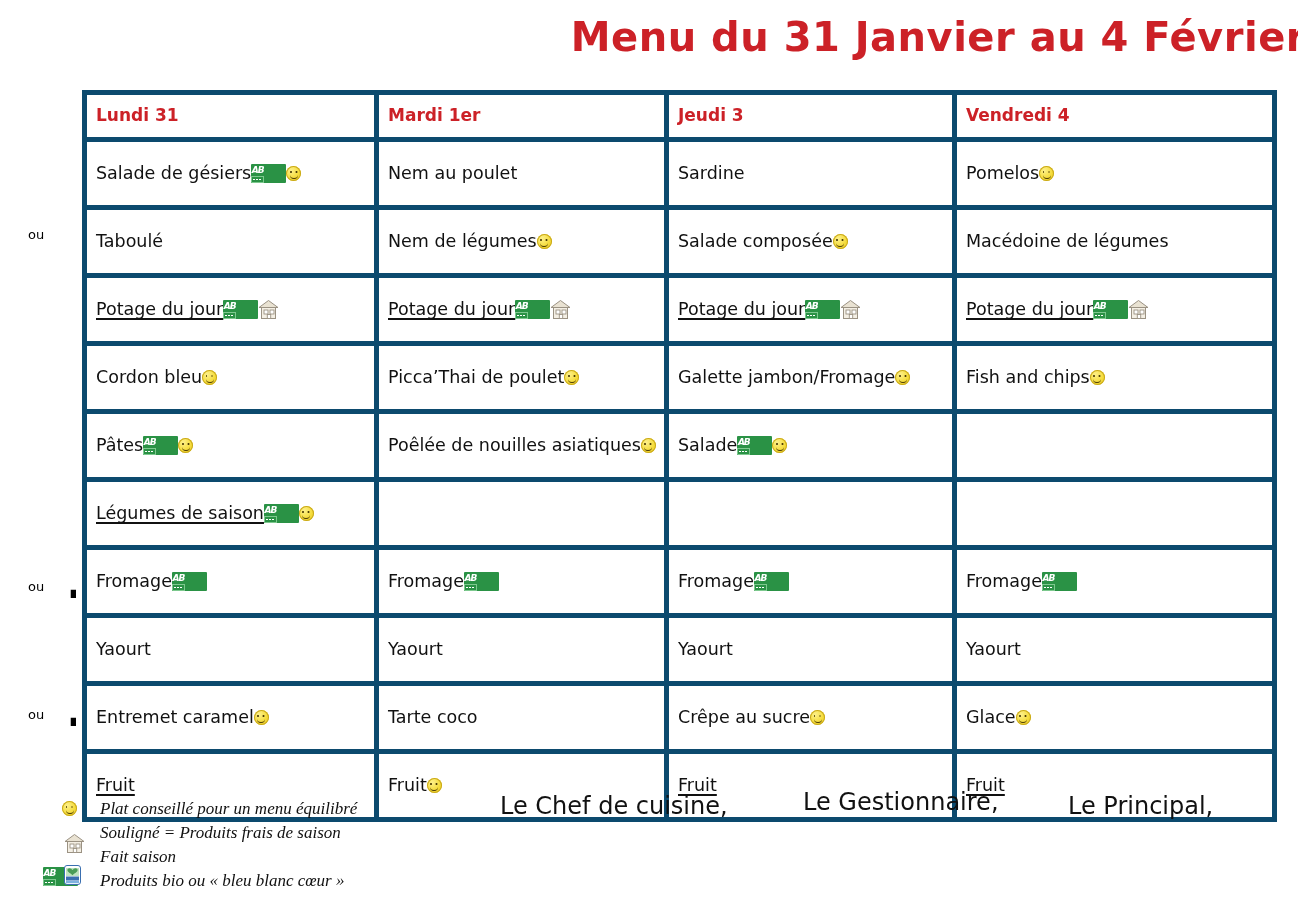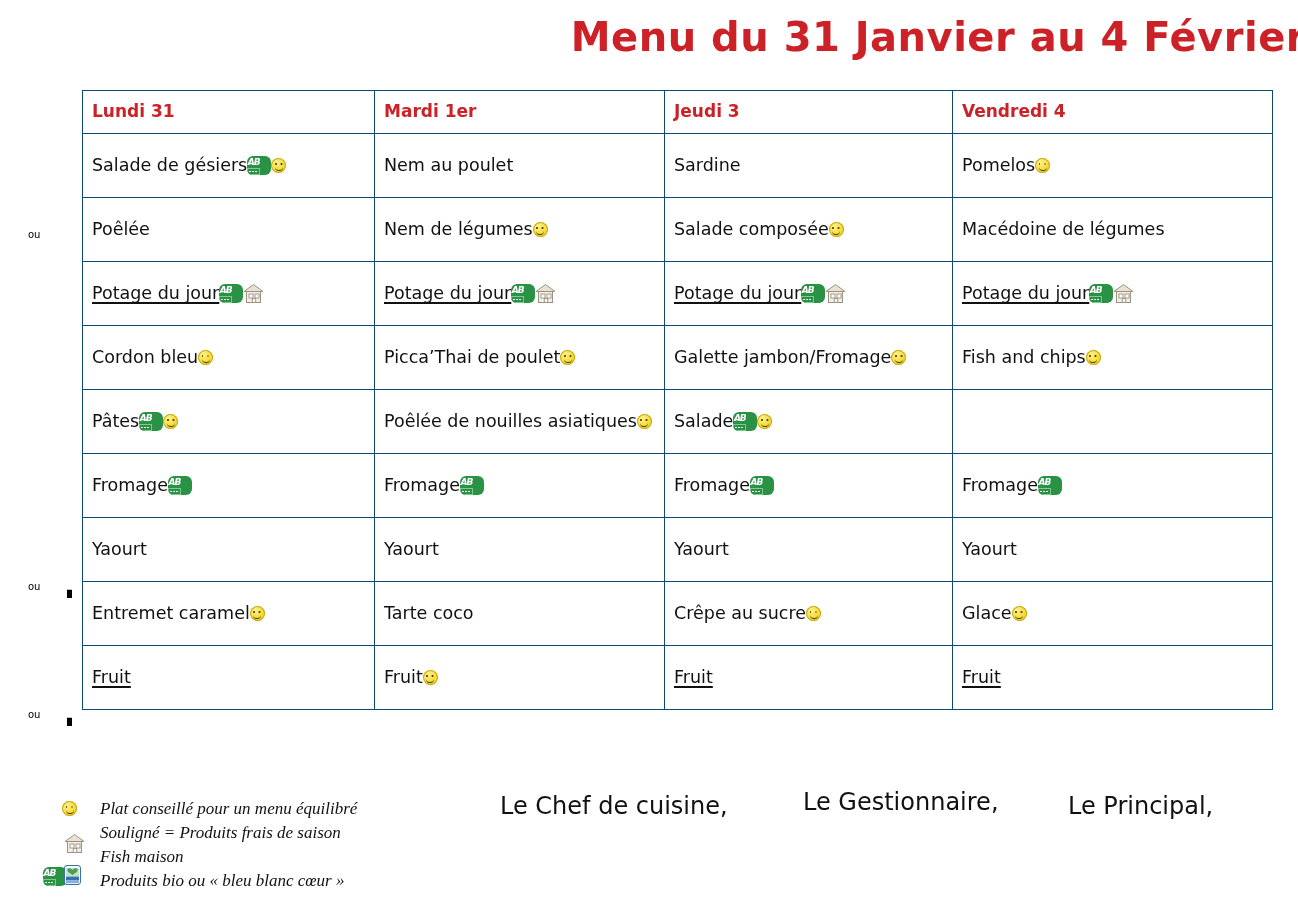--- a/index.html
+++ b/index.html
@@ -41,21 +41,21 @@
     border-collapse: collapse;
     table-layout: fixed;
   }
   #menu-table col.c0 { width: 292px; }
   #menu-table col.c1 { width: 290px; }
   #menu-table col.c2 { width: 288px; }
   #menu-table col.c3 { width: 320px; }
 
   #menu-table th,
   #menu-table td {
-    border: 1px solid #0c4a6e;
+    border: 5px solid #0c4a6e;
     padding: 0 0 0 9px;
     vertical-align: middle;
     font-family: "DejaVu Sans", sans-serif;
     font-size: 17.5px;
     font-weight: normal;
     text-align: left;
     line-height: 1.15;
   }
   #menu-table th {
     height: 42px;
@@ -83,24 +83,24 @@
 
   
   .icon {
     display: inline-block;
     flex: 0 0 auto;
     position: relative;
   }
 
   
   .icon-ab {
-    width: 24px;
+    width: 35px;
     height: 19px;
     background: #2a9245;
-    border-radius: 6px;
+    border-radius: 1px;
     overflow: hidden;
     vertical-align: middle;
   }
   .icon-ab .ab-text {
     position: absolute;
     left: 0; top: 0;
     width: 13px;
     height: 12px;
     color: #ffffff;
     font-family: "DejaVu Sans", sans-serif;
@@ -171,21 +171,21 @@
   }
 
   
   .brace-group {
     position: absolute;
     display: flex;
     align-items: center;
   }
   .ou-label {
     font-family: "DejaVu Sans", sans-serif;
-    font-size: 10px;
+    font-size: 13px;
     color: #000000;
     margin-right: 6px;
   }
   .brace {
     font-family: "DejaVu Serif", serif;
     color: #000000;
     line-height: 0.9;
     font-weight: normal;
     display: block;
     transform-origin: center;
@@ -275,21 +275,21 @@
         <td>
           <div class="cell-inner">
             <span class="dish">Pomelos</span>
             <span class="icon icon-smiley"></span>
           </div>
         </td>
       </tr>
       <tr>
         <td>
           <div class="cell-inner">
-            <span class="dish">Poêlée</span>
+            <span class="dish">Taboulé</span>
           </div>
         </td>
         <td>
           <div class="cell-inner">
             <span class="dish">Nem de légumes</span>
             <span class="icon icon-smiley"></span>
           </div>
         </td>
         <td>
           <div class="cell-inner">
@@ -414,20 +414,41 @@
         </td>
         <td>
           <div class="cell-inner">
             <span class="dish">Salade</span>
             <span class="icon icon-ab">
               <span class="ab-text">AB</span>
               <span class="ab-band"></span>
             </span>
             <span class="icon icon-smiley"></span>
           </div>
+        </td>
+        <td>
+          <div class="cell-inner"></div>
+        </td>
+      </tr>
+      <tr>
+        <td>
+          <div class="cell-inner">
+            <span class="dish underline">Légumes de saison</span>
+            <span class="icon icon-ab">
+              <span class="ab-text">AB</span>
+              <span class="ab-band"></span>
+            </span>
+            <span class="icon icon-smiley"></span>
+          </div>
+        </td>
+        <td>
+          <div class="cell-inner"></div>
+        </td>
+        <td>
+          <div class="cell-inner"></div>
         </td>
         <td>
           <div class="cell-inner"></div>
         </td>
       </tr>
       <tr>
         <td>
           <div class="cell-inner">
             <span class="dish">Fromage</span>
             <span class="icon icon-ab">
@@ -566,21 +587,21 @@
     <div class="legend-row">
       <div class="legend-icons">
         <span class="icon icon-house" style="position: absolute; left: 26px; top: -12px;"><svg viewBox="0 0 21 21" width="21" height="21">
             <polygon points="10.5,1.5 20,8.5 1,8.5" fill="#e9e2d2" stroke="#9b9283" stroke-width="1"></polygon>
             <rect x="3.5" y="8.5" width="14" height="11" fill="#f4efe4" stroke="#9b9283" stroke-width="1"></rect>
             <rect x="6" y="11" width="4" height="4" fill="#ffffff" stroke="#9b9283" stroke-width="0.9"></rect>
             <rect x="12" y="11" width="4" height="4" fill="#ffffff" stroke="#9b9283" stroke-width="0.9"></rect>
             <rect x="9.3" y="15.5" width="3.4" height="4" fill="#ffffff" stroke="#9b9283" stroke-width="0.9"></rect>
           </svg></span>
       </div>
-      <div class="legend-text">Fish maison</div>
+      <div class="legend-text">Fait saison</div>
     </div>
     <div class="legend-row">
       <div class="legend-icons">
         <span class="icon icon-ab" style="position: absolute; left: 5px; top: -2px;">
           <span class="ab-text">AB</span>
           <span class="ab-band"></span>
         </span>
         <span class="icon icon-bbc" style="position: absolute; left: 26px; top: -4px;"><svg viewBox="0 0 17 20" width="17" height="20">
             <rect x="0.5" y="0.5" width="16" height="19" rx="2.5" fill="#ffffff" stroke="#3a6fb0" stroke-width="1"></rect>
             <path d="M2,3 h13 v8 h-13 z" fill="#bfe3c0"></path>

